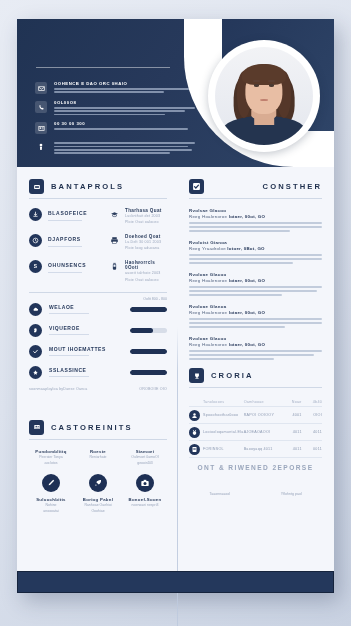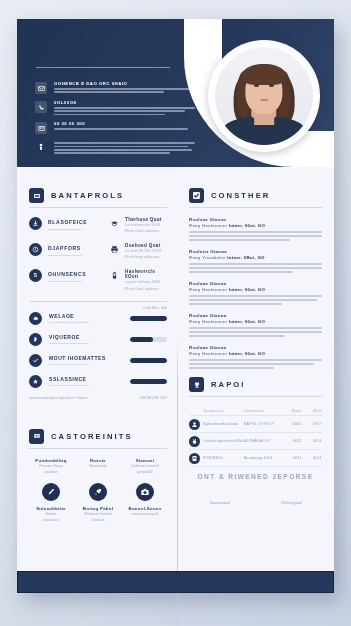--- a/index.html
+++ b/index.html
@@ -184,21 +184,21 @@
     transform: translateX(-50%);
     width: 8%; height: 2.4%;
     background: #c78striped;
     background-color: #c0806f;
     border-radius: 50%;
   }
 
   
   .cols {
     position: absolute;
-    left: 0; top: 157px;
+    left: 0; top: 148px;
     width: 317px;
     height: 294px;
     display: flex;
   }
   .col-left  { width: 160px; padding: 12px 10px 0 12px; position: relative; }
   .col-right { width: 157px; padding: 12px 12px 0 12px; position: relative; }
   .col-divider {
     position: absolute;
     left: 160px; top: 160px;
     width: 1px; height: 376px;
@@ -780,21 +780,21 @@
 
     <div class="col-right">
 
       <div class="sec-head">
         <div class="sec-badge">
           <svg width="9" height="9" viewBox="0 0 10 10">
               <rect x="1.2" y="1.2" width="7.6" height="7.6" rx="1" fill="#fff"></rect>
               <path d="M2.8 5.1l1.5 1.6 2.9-3.2" stroke="#23365a" stroke-width="1.4" fill="none" stroke-linecap="round"></path>
             </svg>
         </div>
-        <div class="sec-title" style="flex:1;text-align:left">CONSTHER</div>
+        <div class="sec-title" style="flex:1;text-align:right">CONSTHER</div>
       </div>
       <div class="sec-rule"></div>
 
       <div>
 
         <div class="exp">
           <div class="exp-role">Rvolsae Glacoo</div>
           <div class="exp-meta">
             <span>Reeg Hoalenoroe</span>
             <b>lotaer, 00ot, GO</b>
@@ -861,21 +861,21 @@
       </div>
 
       <div class="sec-head" style="margin-top:8px">
         <div class="sec-badge">
           <svg width="8" height="8" viewBox="0 0 10 10">
               <path d="M2.6 2h4.8v2.2a2.4 2.4 0 01-4.8 0z" fill="#fff"></path>
               <rect x="4.2" y="6" width="1.6" height="1.4" fill="#fff"></rect>
               <rect x="3" y="7.4" width="4" height=".9" fill="#fff"></rect>
             </svg>
         </div>
-        <div class="sec-title">RAPOI</div>
+        <div class="sec-title">CRORIA</div>
       </div>
       <div class="sec-rule"></div>
 
       <div class="tbl">
         <div class="tbl-head">
           <div class="c0"></div>
           <div class="c1">Tanoloooes</div>
           <div class="c2">Oamhooae</div>
           <div class="c3">Noae</div>
           <div class="c4">4b40</div>

